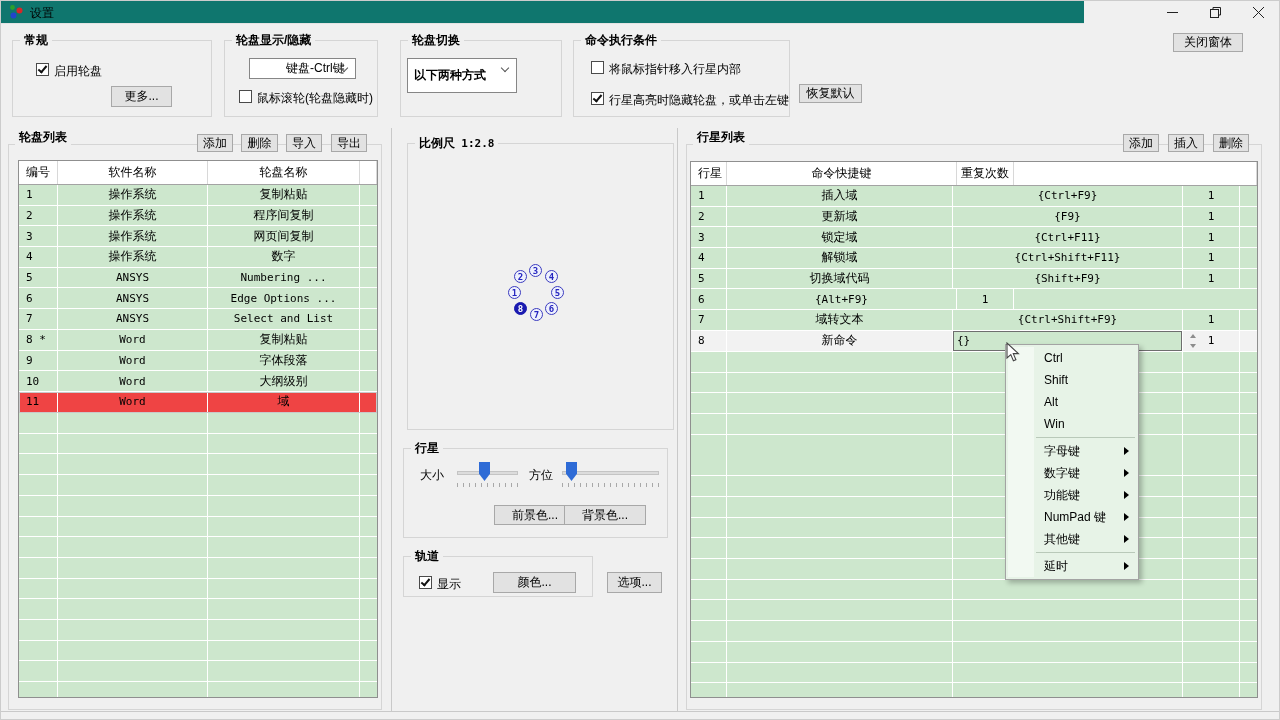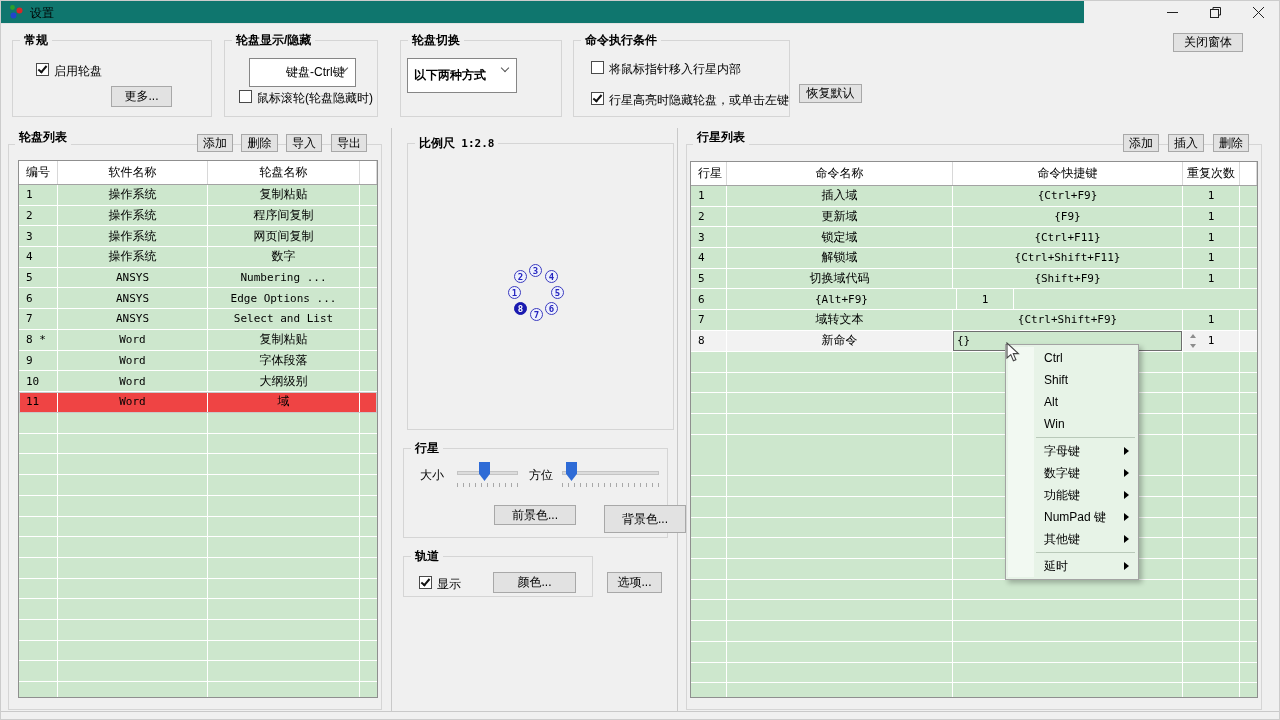--- a/index.html
+++ b/index.html
@@ -135,21 +135,21 @@
 
 <div class="gbox" style="left:12px; top:40px; width:200px; height:77px;">
   <span class="glabel">常规</span>
   <span class="cb checked" style="left:23px; top:22px;"></span>
   <span class="cblabel" style="left:41px; top:22px;">启用轮盘</span>
   <div class="btn" style="left:98px; top:45px; width:61px; height:21px;">更多...</div>
 </div>
 
 <div class="gbox" style="left:224px; top:40px; width:154px; height:77px;">
   <span class="glabel">轮盘显示/隐藏</span>
-  <div class="combo" style="left:24px; top:17px; width:107px; height:29px;padding-left:36px;">
+  <div class="combo" style="left:24px; top:17px; width:107px; height:21px;padding-left:36px;">
     <span>键盘-Ctrl键</span>
     <span class="chev"></span>
   </div>
   <span class="cb" style="left:14px; top:49px;"></span>
   <span class="cblabel" style="left:32px; top:49px;">鼠标滚轮(轮盘隐藏时)</span>
 </div>
 
 <div class="gbox" style="left:400px; top:40px; width:162px; height:77px;">
   <span class="glabel">轮盘切换</span>
   <div class="combo" style="left:6px; top:17px; width:110px; height:35px;font-weight:bold;">
@@ -278,41 +278,40 @@
 </div>
 <span class="abs" style="left:420px; top:467px;">大小</span>
 <div class="strack" style="left:457px; top:471px; width:61px;"></div>
 <div class="sthumb" style="left:479px; top:462px;"></div>
 <div class="sticks" style="left:457px; top:483px; width:62px;"></div>
 <span class="abs" style="left:529px; top:467px;">方位</span>
 <div class="strack" style="left:562px; top:471px; width:97px;"></div>
 <div class="sthumb" style="left:566px; top:462px;"></div>
 <div class="sticks" style="left:562px; top:483px; width:98px;"></div>
 <div class="btn" style="left:494px; top:505px; width:82px; height:20px;">前景色...</div>
-<div class="btn" style="left:564px; top:505px; width:82px; height:28px;margin-left:40px;">背景色...</div>
+<div class="btn" style="left:564px; top:505px; width:82px; height:20px;">背景色...</div>
 
 <div class="gbox" style="left:403px; top:556px; width:190px; height:41px;">
   <span class="glabel">轨道</span>
 </div>
 <span class="cb checked" style="left:419px; top:576px;"></span>
 <span class="cblabel" style="left:437px; top:576px;">显示</span>
 <div class="btn" style="left:493px; top:572px; width:83px; height:21px;">颜色...</div>
 <div class="btn" style="left:607px; top:572px; width:55px; height:21px;">选项...</div>
 
 <div class="gbox" style="left:686px; top:144px; width:576px; height:566px;">
   <span class="glabel" style="top:-16px; left:6px;">行星列表</span>
 </div>
 <div class="btn" style="left:1123px; top:134px; width:36px; height:18px;">添加</div>
 <div class="btn" style="left:1168px; top:134px; width:36px; height:18px;">插入</div>
 <div class="btn" style="left:1213px; top:134px; width:36px; height:18px;">删除</div>
 
 <div class="table" style="left:690px; top:161px; width:568px; height:537px;">
   <div class="thead">
     <div class="cell rc1 ljust">行星</div>
-    <div class="cell rc2">命令名称</div>
     <div class="cell rc3">命令快捷键</div>
     <div class="cell rc4">重复次数</div>
     <div class="cell rc5"></div>
   </div>
   <div class="trow">
     <div class="cell rc1 ljust mono">1</div>
     <div class="cell rc2">插入域</div>
     <div class="cell rc3 mono">{Ctrl+F9}</div>
     <div class="cell rc4 mono">1</div>
     <div class="cell rc5"></div>

